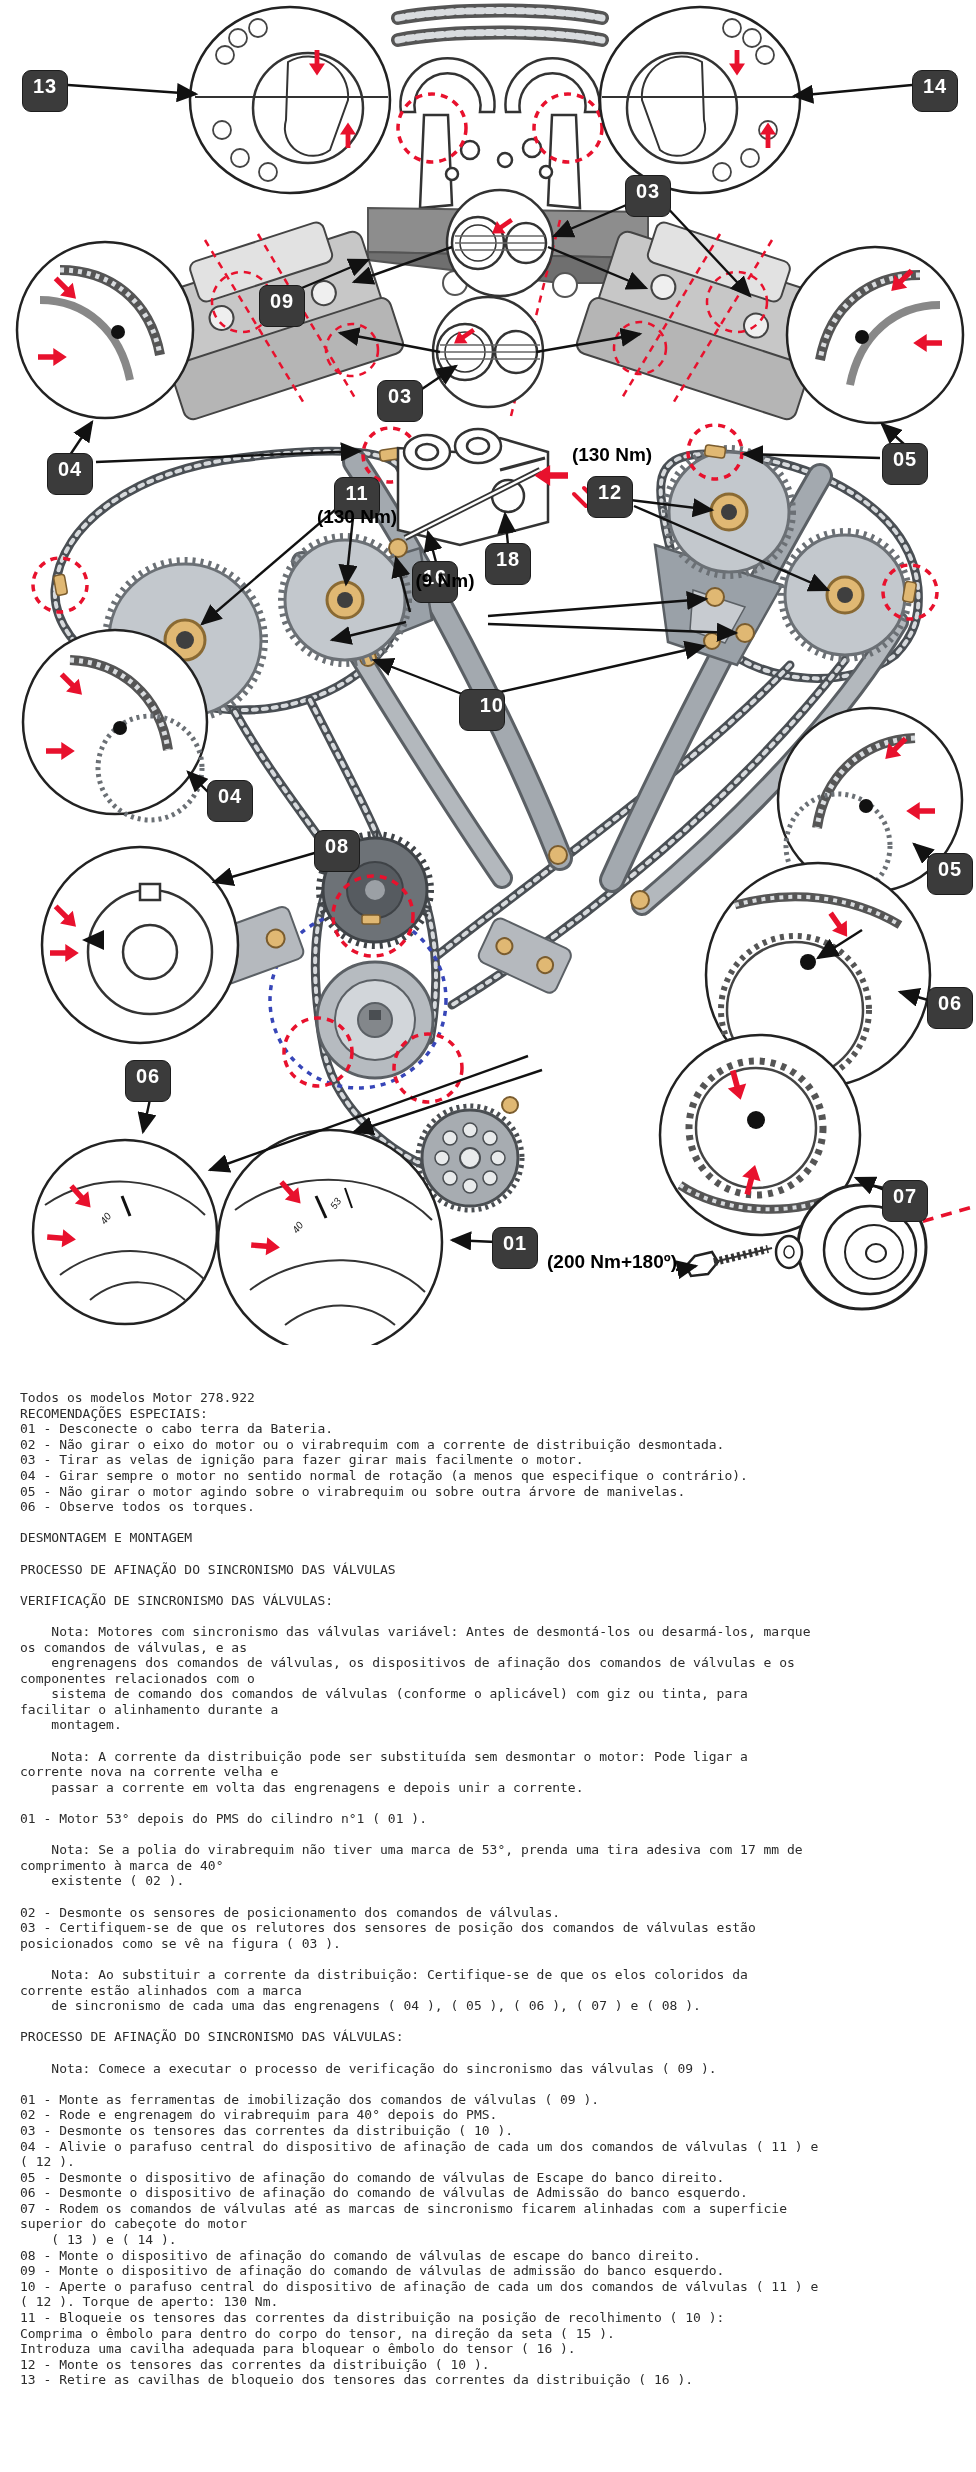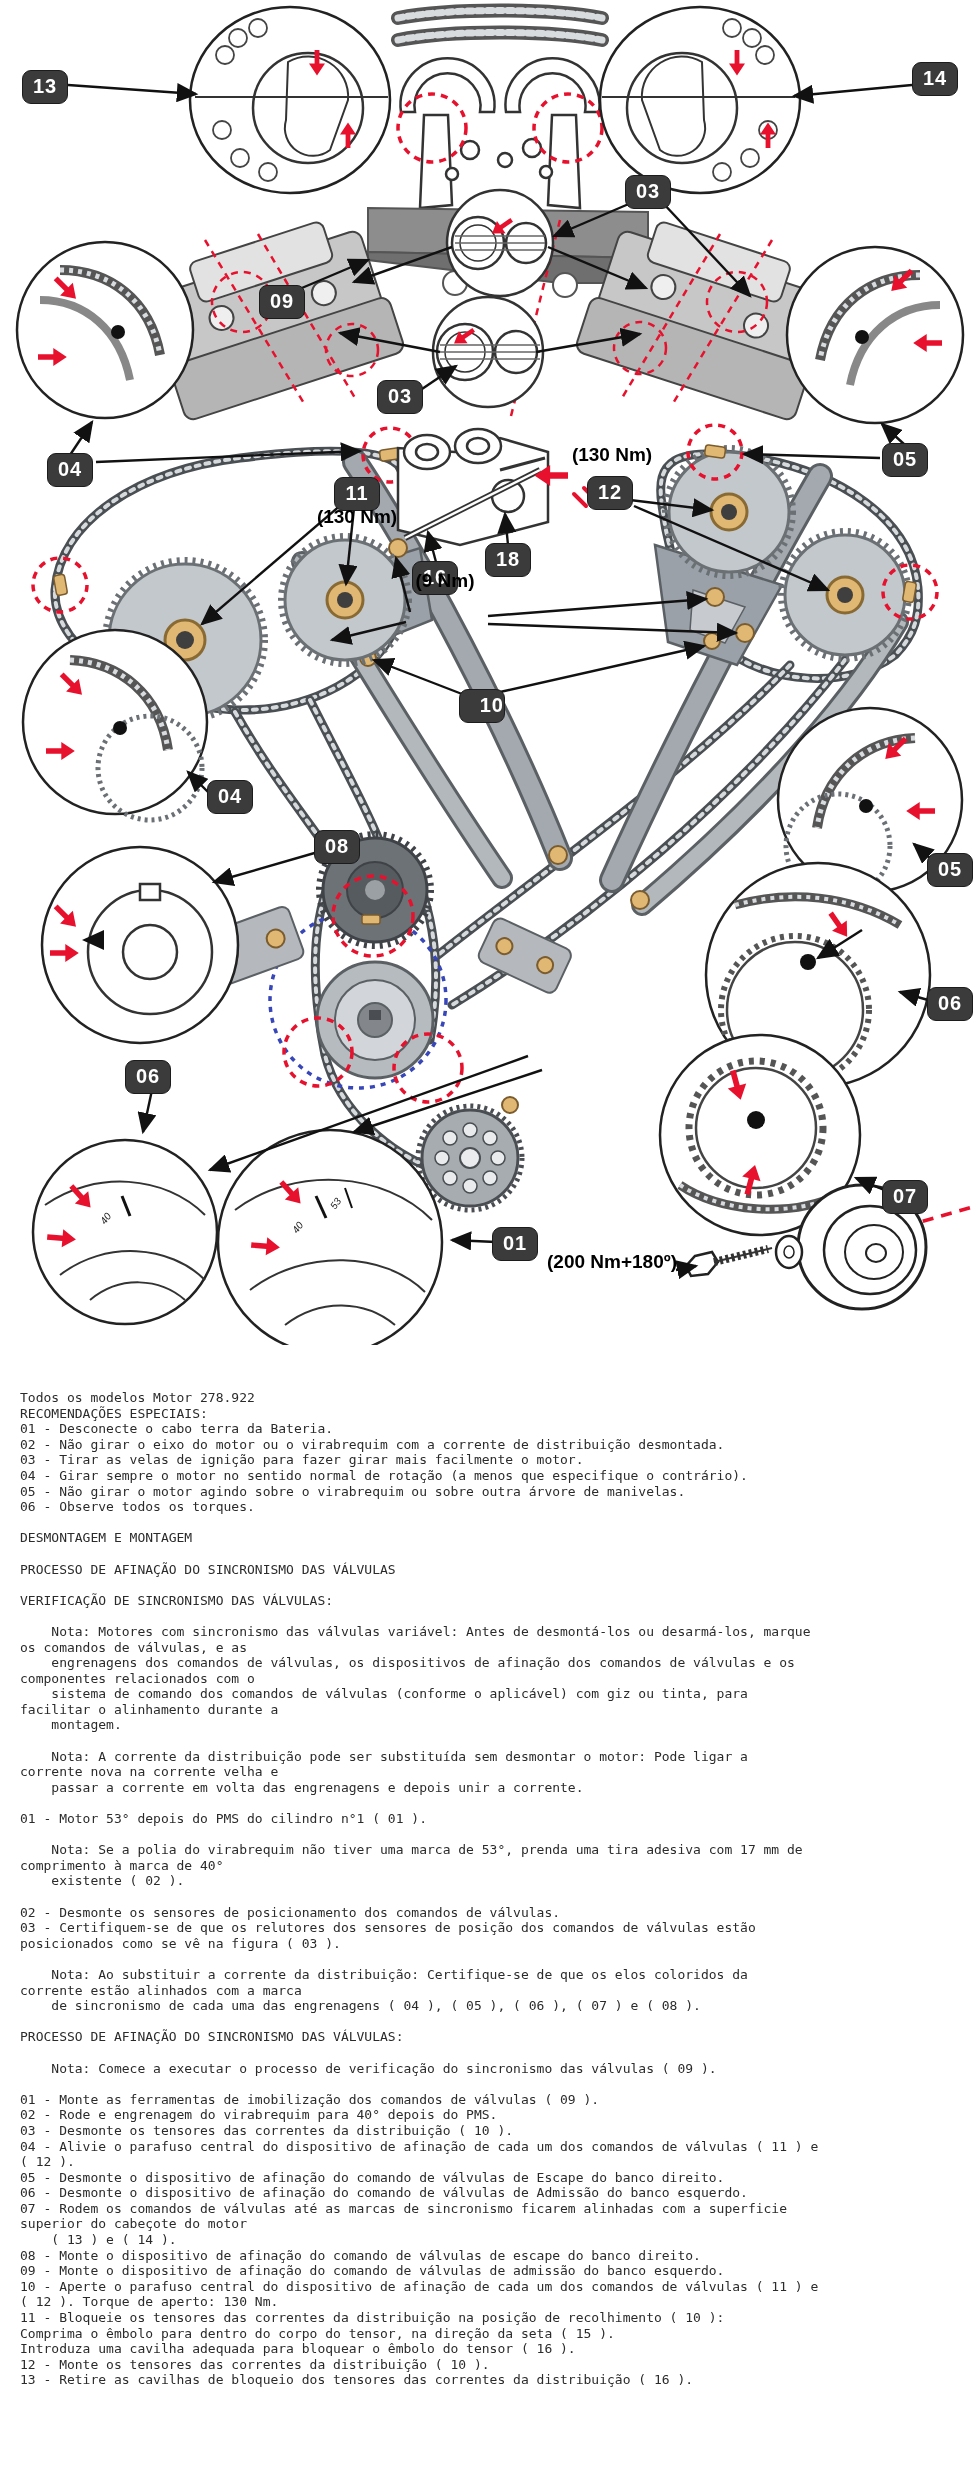--- a/index.html
+++ b/index.html
@@ -1,20 +1,20 @@
 <!DOCTYPE html>
 <html><head>
 <meta charset="utf-8">
 <style>
   html,body{margin:0;padding:0;background:#fff;}
   .page{position:relative;width:976px;height:2472px;background:#fff;overflow:hidden;
         font-family:"Liberation Sans",sans-serif;}
   .diagram-wrap{position:absolute;left:0;top:0;width:976px;height:1345px;}
   .diagram-wrap svg{position:absolute;left:0;top:0;}
-  .badge{position:absolute;width:46px;height:34px;background:#3b3b3b;border:1px solid #1c1c1c;
+  .badge{position:absolute;width:46px;height:42px;background:#3b3b3b;border:1px solid #1c1c1c;
          border-radius:9px;color:#fff;font:bold 20px/30px "Liberation Sans",sans-serif;
          text-align:center;letter-spacing:1px;box-sizing:border-box;}
   .torque{position:absolute;transform:translateX(-50%);color:#000;white-space:nowrap;
           font:bold 19px "Liberation Sans",sans-serif;}
   .mark{position:absolute;color:#222;font:italic 10px "Liberation Sans",sans-serif;}
   .procedure{position:absolute;left:20px;top:1390px;margin:0;color:#2b2b2b;
              font:13px/15.6px "DejaVu Sans Mono",monospace;white-space:pre;}
 </style>
 </head>
 <body>
@@ -436,21 +436,21 @@
         <line x1="436" y1="562" x2="428" y2="532"></line>
         <line x1="496" y1="1242" x2="452" y2="1240"></line>
         <line x1="152" y1="1090" x2="143" y2="1132"></line>
         <line x1="528" y1="1056" x2="210" y2="1170"></line>
         <line x1="542" y1="1070" x2="354" y2="1132"></line>
         <line x1="676" y1="1270" x2="696" y2="1266"></line>
       </g>
     </svg>
 
   <div class="badge" style="left: 22px; top: 70px;">13</div>
-      <div class="badge" style="left: 912px; top: 62px;">14</div>
+      <div class="badge" style="left: 912px; top: 70px; border-radius: 10px;">14</div>
       <div class="badge" style="left: 259px; top: 285px; border-radius: 8px;">09</div>
       <div class="badge" style="left: 625px; top: 175px;">03</div>
       <div class="badge" style="left: 377px; top: 380px;">03</div>
       <div class="badge" style="left: 47px; top: 453px;">04</div>
       <div class="badge" style="left: 882px; top: 443px;">05</div>
       <div class="badge" style="left: 334px; top: 477px;">11</div>
       <div class="badge" style="left: 587px; top: 476px;">12</div>
       <div class="badge" style="left: 412px; top: 561px;">16</div>
       <div class="badge" style="left: 485px; top: 543px;">18</div>
       <div class="badge" style="left: 459px; top: 689px; text-align: right;">10</div>

